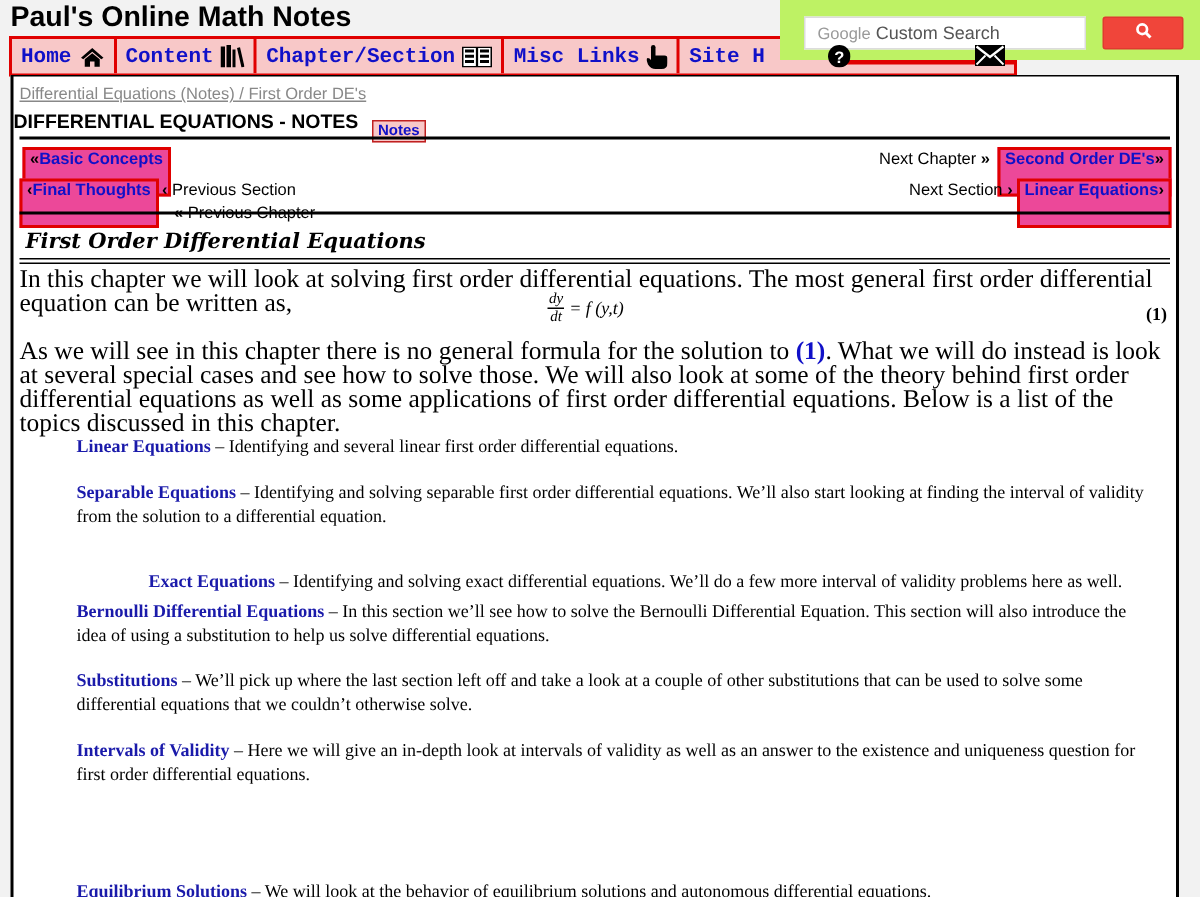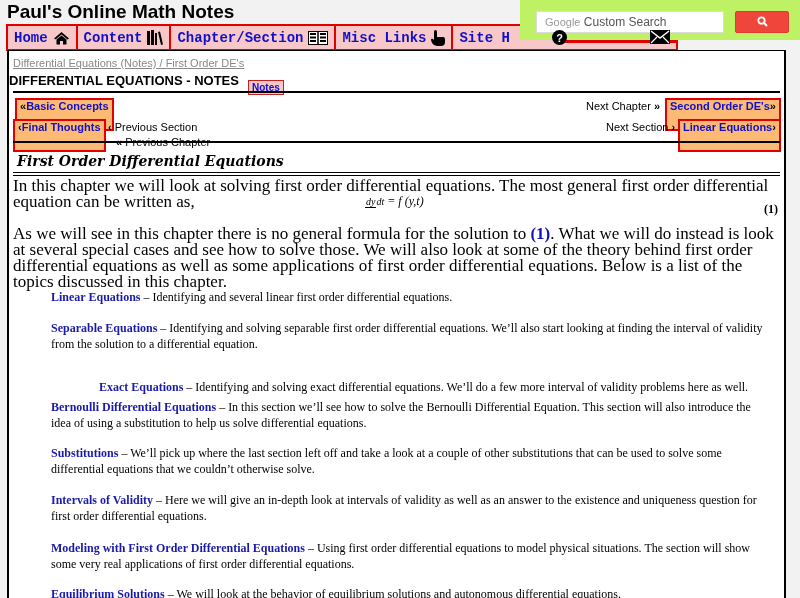--- a/index.html
+++ b/index.html
@@ -60,21 +60,21 @@
     }
     .page-heading {
       position: absolute; left: 0; width: 100%; top: 22px; text-align: left;
       font-family: "Liberation Sans", sans-serif; font-weight: bold; font-size: 13px;
     }
     .hr1 { position: absolute; left: 4px; right: 4px; top: 40px; height: 2px; background: #000; }
     .hr2 { position: absolute; left: 4px; right: 4px; top: 90px; height: 2px; background: #000; }
 
     .nav-link {
       position: absolute; height: 33px; padding: 0 3px;
-      background: #fdba74; border: 2px solid #e00000;
+      background: #ec4899; border: 2px solid #e00000;
       font-family: "Liberation Sans", sans-serif; font-weight: bold; font-size: 11px; color: #1010c8;
       line-height: 13px; white-space: nowrap;
     }
     .nav-link .arr { color: #000; }
     .nav-label {
       position: absolute; font-family: "Liberation Sans", sans-serif; font-size: 11px; color: #000;
       white-space: nowrap; line-height: 17px;
     }
 
     .section-title {
@@ -85,21 +85,21 @@
     .hr4 { position: absolute; left: 4px; right: 4px; top: 124px; height: 1px; background: #000; }
 
     .para {
       position: absolute; left: 4px; width: 766px;
       font-size: 17px; line-height: 16px; color: #000;
     }
     .eq {
       position: absolute; left: 356px; top: 143px; font-style: italic; font-size: 12px;
       display: flex; align-items: center;
     }
-    .frac { display: inline-flex; flex-direction: row; align-items: center; font-size: 10px; line-height: 11px; margin-right: 3px; }
+    .frac { display: inline-flex; flex-direction: column; align-items: center; font-size: 10px; line-height: 11px; margin-right: 3px; }
     .frac .num { border-bottom: 1px solid #000; padding: 0 1px; }
     .eq-num { position: absolute; right: 6px; top: 151px; font-weight: bold; font-size: 12px; }
     .ref { color: #1010c8; font-weight: bold; }
 
     .topic {
       position: absolute; left: 42px; width: 720px;
       font-size: 12px; line-height: 16px;
     }
     .topic .tl { color: #1a1aaa; font-weight: bold; }
   </style>
@@ -253,19 +253,16 @@
   </div>
   <div class="topic" style="top:348px;">
     <span class="tl">Bernoulli Differential Equations</span><span> – In this section we’ll see how to solve the Bernoulli Differential Equation.  This section will also introduce the idea of using a substitution to help us solve differential equations.</span>
   </div>
   <div class="topic" style="top:394px;">
     <span class="tl">Substitutions</span><span> – We’ll pick up where the last section left off and take a look at a couple of other substitutions that can be used to solve some differential equations that we couldn’t otherwise solve.</span>
   </div>
   <div class="topic" style="top:441px;">
     <span class="tl">Intervals of Validity</span><span> – Here we will give an in-depth look at intervals of validity as well as an answer to the existence and uniqueness question for first order differential equations.</span>
   </div>
-  <div class="topic" style="top:489px;">
-    <span class="tl">Modeling with First Order Differential Equations</span><span> – Using first order differential equations to model physical situations.  The section will show some very real applications of first order differential equations.</span>
-  </div>
   <div class="topic" style="top:535px;">
     <span class="tl">Equilibrium Solutions</span><span> – We will look at the behavior of equilibrium solutions and autonomous differential equations.</span>
   </div>
 </div>
 
 </body></html>

